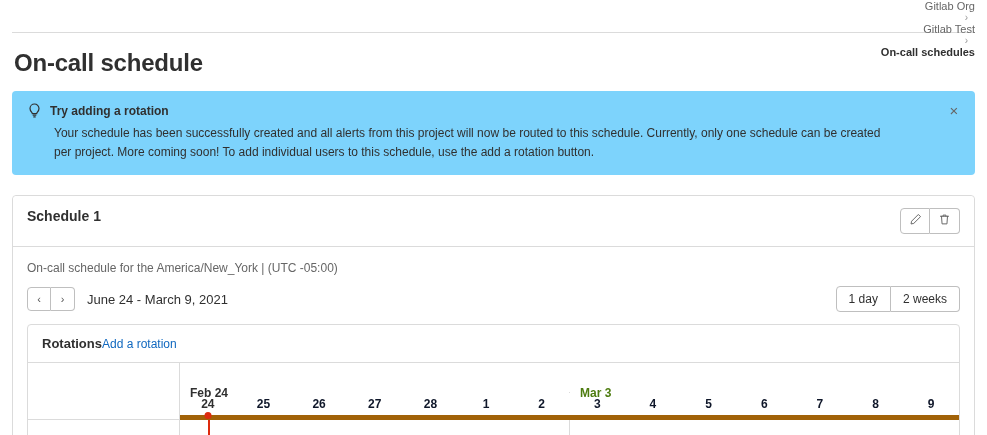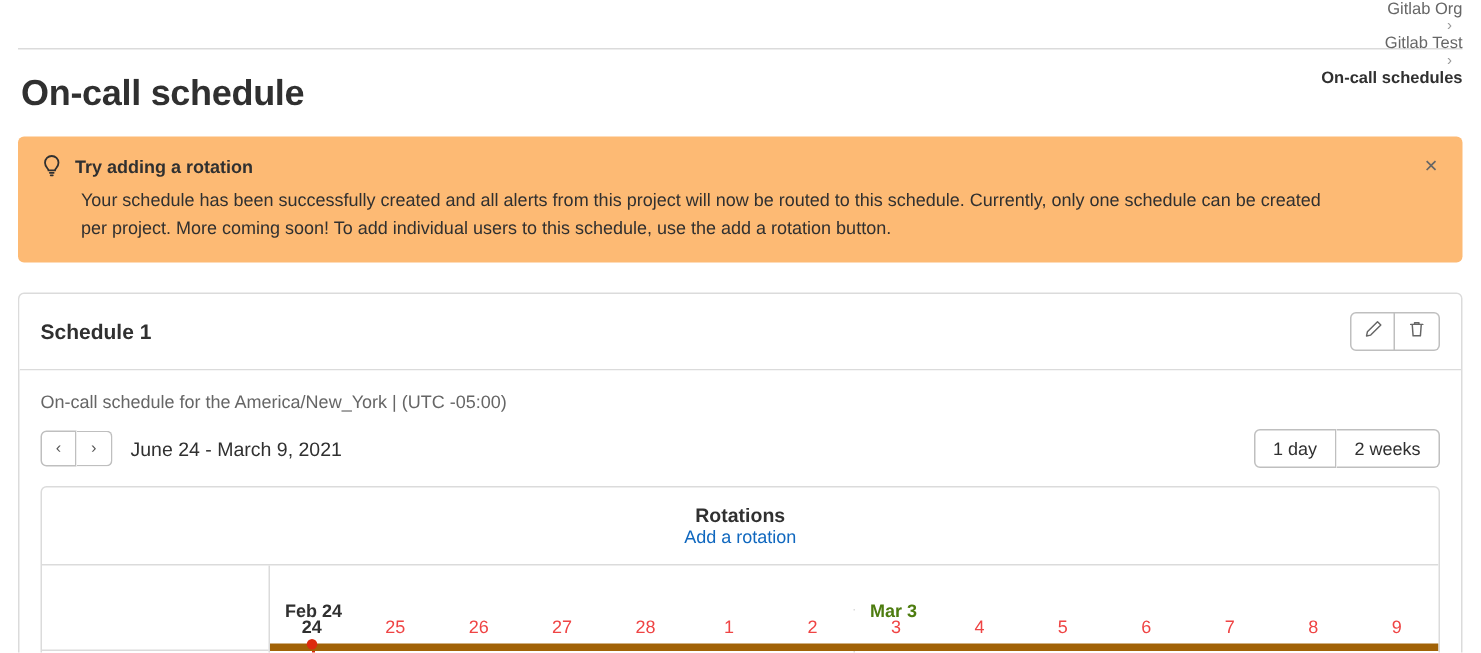--- a/index.html
+++ b/index.html
@@ -35,21 +35,21 @@
   .page-title {
     font-size: 24px;
     font-weight: bold;
     color: #303030;
     margin: 16px 0 14px 2px;
     letter-spacing: -0.2px;
   }
 
   
   .alert {
-    background: #fdba74;
+    background: #7dd3fc;
     border-radius: 4px;
     padding: 12px 16px 14px 16px;
     position: relative;
     margin-bottom: 20px;
   }
   .alert-head {
     display: flex; align-items: center;
     font-size: 12px; font-weight: bold;
     color: #303030;
     margin-bottom: 6px;
@@ -71,21 +71,21 @@
     background: none; border: none; padding: 0; line-height: 1;
   }
 
   
   .card {
     border: 1px solid #dbdbdb;
     border-radius: 4px;
     background: #fff;
   }
   .card-header {
-    display: flex; align-items: center; justify-content: space-between;
+    display: flex; align-items: flex-start; justify-content: space-between;
     padding: 12px 14px;
     border-bottom: 1px solid #dbdbdb;
     background: #fff;
     border-radius: 4px 4px 0 0;
   }
   .card-title { font-size: 14px; font-weight: bold; color: #303030; }
   .btn-group { display: flex; }
   .icon-btn {
     width: 30px; height: 26px;
     border: 1px solid #bfbfbf;
@@ -140,21 +140,20 @@
   
   .rot-card {
     border: 1px solid #dbdbdb;
     border-radius: 4px;
     overflow: hidden;
   }
   .rot-header {
     display: flex; align-items: center; justify-content: flex-start;
     padding: 11px 14px;
     border-bottom: 1px solid #dbdbdb;
-    flex-direction: column;
   }
   .rot-title { font-size: 13px; font-weight: bold; color: #303030; }
   .rot-link { font-size: 12px; color: #1068bf; text-decoration: none; cursor: pointer; }
 
   
   .timeline { display: flex; }
   .tl-label-col {
     width: 152px;
     flex: 0 0 152px;
     border-right: 1px solid #dbdbdb;
@@ -184,22 +183,23 @@
   .tl-month:last-child { border-right: none; }
   .tl-days {
     display: flex;
     height: 27px;
     border-bottom: 5px solid #a16207;
   }
   .tl-day {
     flex: 1;
     display: flex; align-items: center; justify-content: center;
     font-size: 12px;
-    color: #ef4444;
+    color: #0f172a;
     position: relative;
+    font-weight: bold;
   }
   .tl-day.today { color: #303030; font-weight: bold; }
   .tl-body { display: flex; height: 44px; position: relative; }
   .tl-cell { flex: 1; position: relative; }
   .tl-cell.boundary { border-left: 1px solid #dbdbdb; }
   .today-marker-dot {
     position: absolute;
     left: 50%;
     bottom: -4px;
     transform: translateX(-50%);

